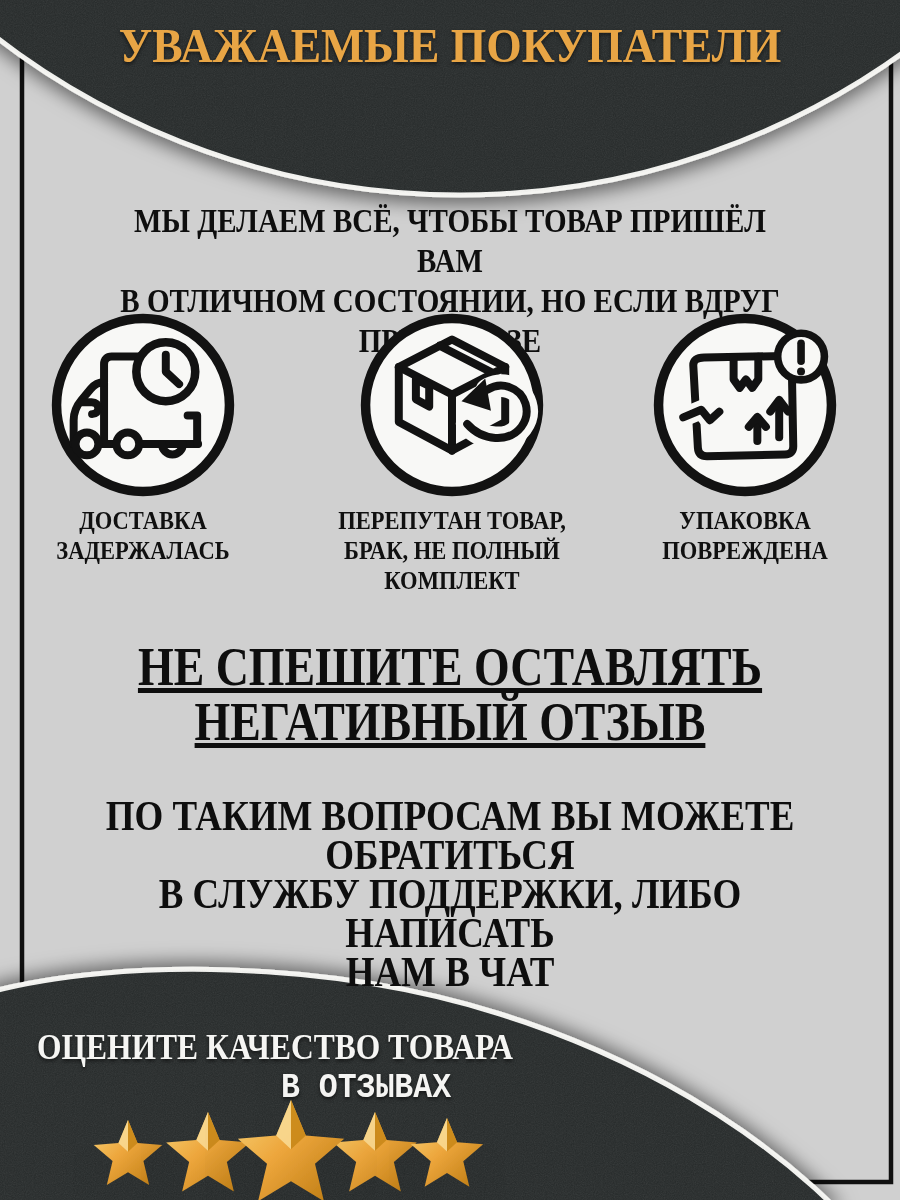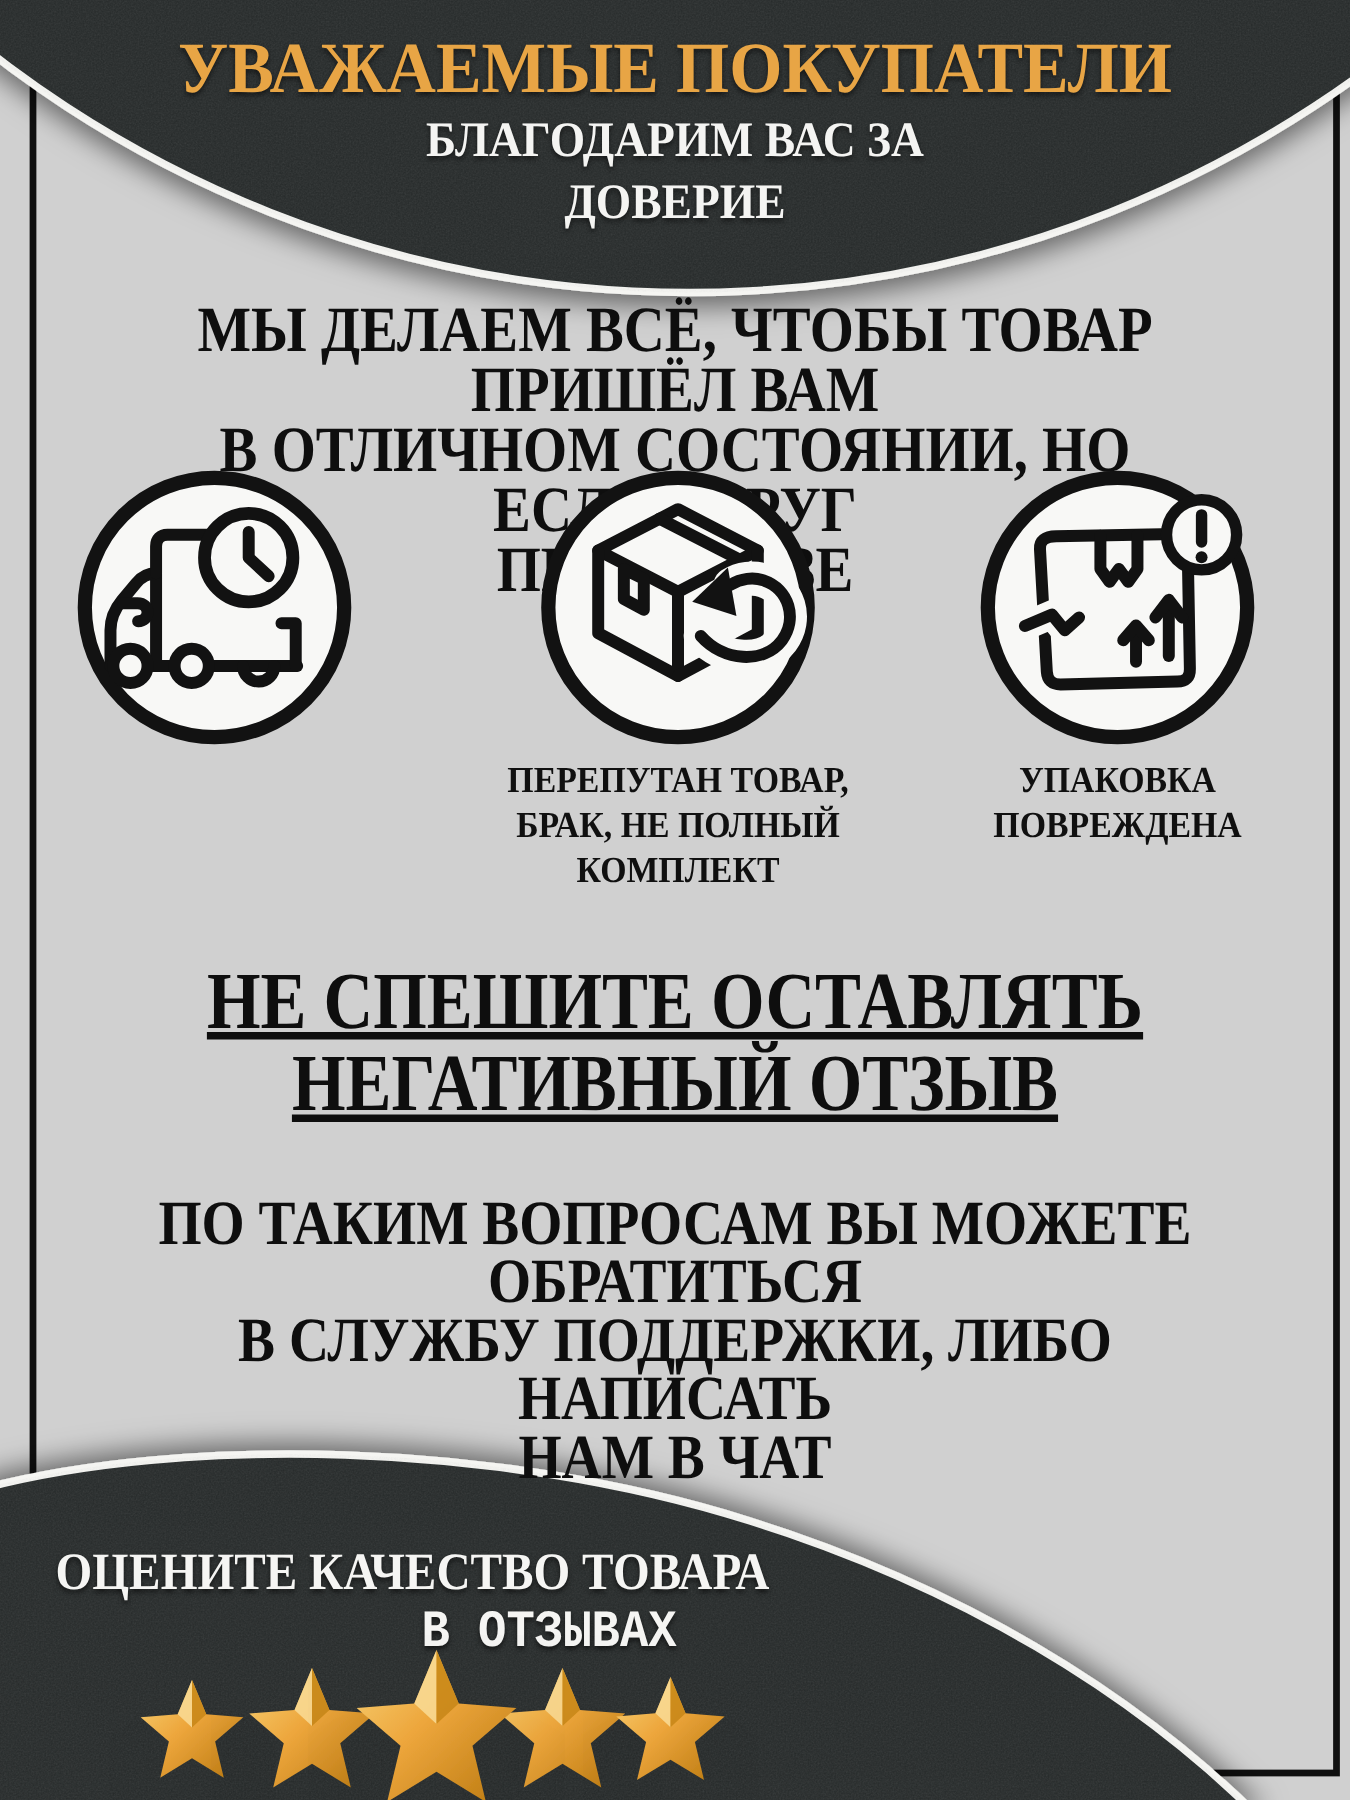--- a/index.html
+++ b/index.html
@@ -14,21 +14,21 @@
   .txt{position:absolute;text-align:center;font-weight:bold;color:#0e0e0e;}
   .line{display:block;transform-origin:50% 50%;}
   
   .title{left:0;top:20px;width:900px;font-size:48px;line-height:52px;color:#e8a545;
          text-shadow:0 2px 4px rgba(0,0,0,.55);}
   .title .line{transform:scaleX(.95);}
   .subtitle{left:0;top:74px;width:900px;font-size:33px;line-height:41px;color:#f4f4f2;
             text-shadow:0 2px 4px rgba(0,0,0,.55);}
   .subtitle .line{transform:scaleX(.92);}
   
-  .intro{left:50px;top:201px;width:800px;font-size:43px;line-height:40px;}
+  .intro{left:50px;top:201px;width:800px;font-size:33px;line-height:40px;}
   .intro .line{transform:scaleX(.88);}
   
   .issue{position:absolute;top:310px;width:270px;display:flex;flex-direction:column;align-items:center;}
   .issue-1{left:8px;}  .issue-2{left:317px;}  .issue-3{left:610px;justify-content:space-between;}
   .issue svg{display:block;}
   .issue-label{margin-top:6px;width:270px;text-align:center;font-weight:bold;
                font-size:24.5px;line-height:30px;color:#101010;}
   .issue-label .line{transform:scaleX(.92);}
   
   .headline{left:0;top:640px;width:900px;font-size:54px;line-height:55px;letter-spacing:0;text-decoration:underline;}
@@ -80,24 +80,20 @@
     <g filter="url(#shadowUp)">
       <path d="M-10,992 C120,958 330,960 500,1014 C640,1058 755,1128 838,1210 L-10,1210 Z" fill="#272c2c" stroke="#f5f5f2" stroke-width="5"></path>
     </g>
     <g clip-path="url(#botClip)">
       <rect x="0" y="950" width="900" height="250" filter="url(#grain)" opacity="0.12"></rect>
     </g>
   </svg>
 
   <div class="txt title">
     <span class="line">УВАЖАЕМЫЕ ПОКУПАТЕЛИ</span>
-  </div>
-  <div class="txt subtitle">
-    <span class="line">БЛАГОДАРИМ ВАС ЗА</span>
-    <span class="line">ДОВЕРИЕ</span>
   </div>
 
   <div class="txt intro">
     <span class="line">МЫ ДЕЛАЕМ ВСЁ, ЧТОБЫ ТОВАР ПРИШЁЛ ВАМ</span>
     <span class="line">В ОТЛИЧНОМ СОСТОЯНИИ, НО ЕСЛИ ВДРУГ</span>
     <span class="line">ПРИ ЗАКАЗЕ</span>
   </div>
 
   <div class="issue issue-1">
     <svg width="190" height="190" viewBox="0 0 100 100">
@@ -108,20 +104,24 @@
         <path d="M29.5,38 V28.5 C29.5,26 31,24.5 33.5,24.5 H50"></path>
         <path d="M13.5,70.5 H79"></path>
         <path d="M60,70.5 a5.5,5.5 0 0 0 11,0"></path>
         <path d="M78.5,70.5 V55.5 H73.5"></path>
       </g>
       <circle cx="20.5" cy="70.5" r="6" fill="#f8f8f6" stroke="#121212" stroke-width="4.2"></circle>
       <circle cx="42" cy="70.5" r="6" fill="#f8f8f6" stroke="#121212" stroke-width="4.2"></circle>
       <circle cx="62" cy="32.5" r="15.5" fill="#f8f8f6" stroke="#121212" stroke-width="4.5"></circle>
       <path d="M62,23.5 V32.5 L69,39" fill="none" stroke="#121212" stroke-width="4.2" stroke-linecap="round" stroke-linejoin="round"></path>
     </svg>
+    <div class="issue-label">
+      <span class="line">ДОСТАВКА</span>
+      <span class="line">ЗАДЕРЖАЛАСЬ</span>
+    </div>
   </div>
 
   <div class="issue issue-2">
     <svg width="190" height="190" viewBox="0 0 100 100">
       <circle cx="50" cy="50" r="45.5" fill="#f8f8f6" stroke="#121212" stroke-width="5"></circle>
       <g fill="none" stroke="#121212" stroke-width="4.2" stroke-linecap="round" stroke-linejoin="round">
         <path d="M50,15.5 L78,30 L50,44.5 L22,30 Z"></path>
         <path d="M22,30 V59 L50,74 V44.5"></path>
         <path d="M78,30 V59 L50,74"></path>
         <path d="M43.5,18.8 L71.6,33.2"></path>

